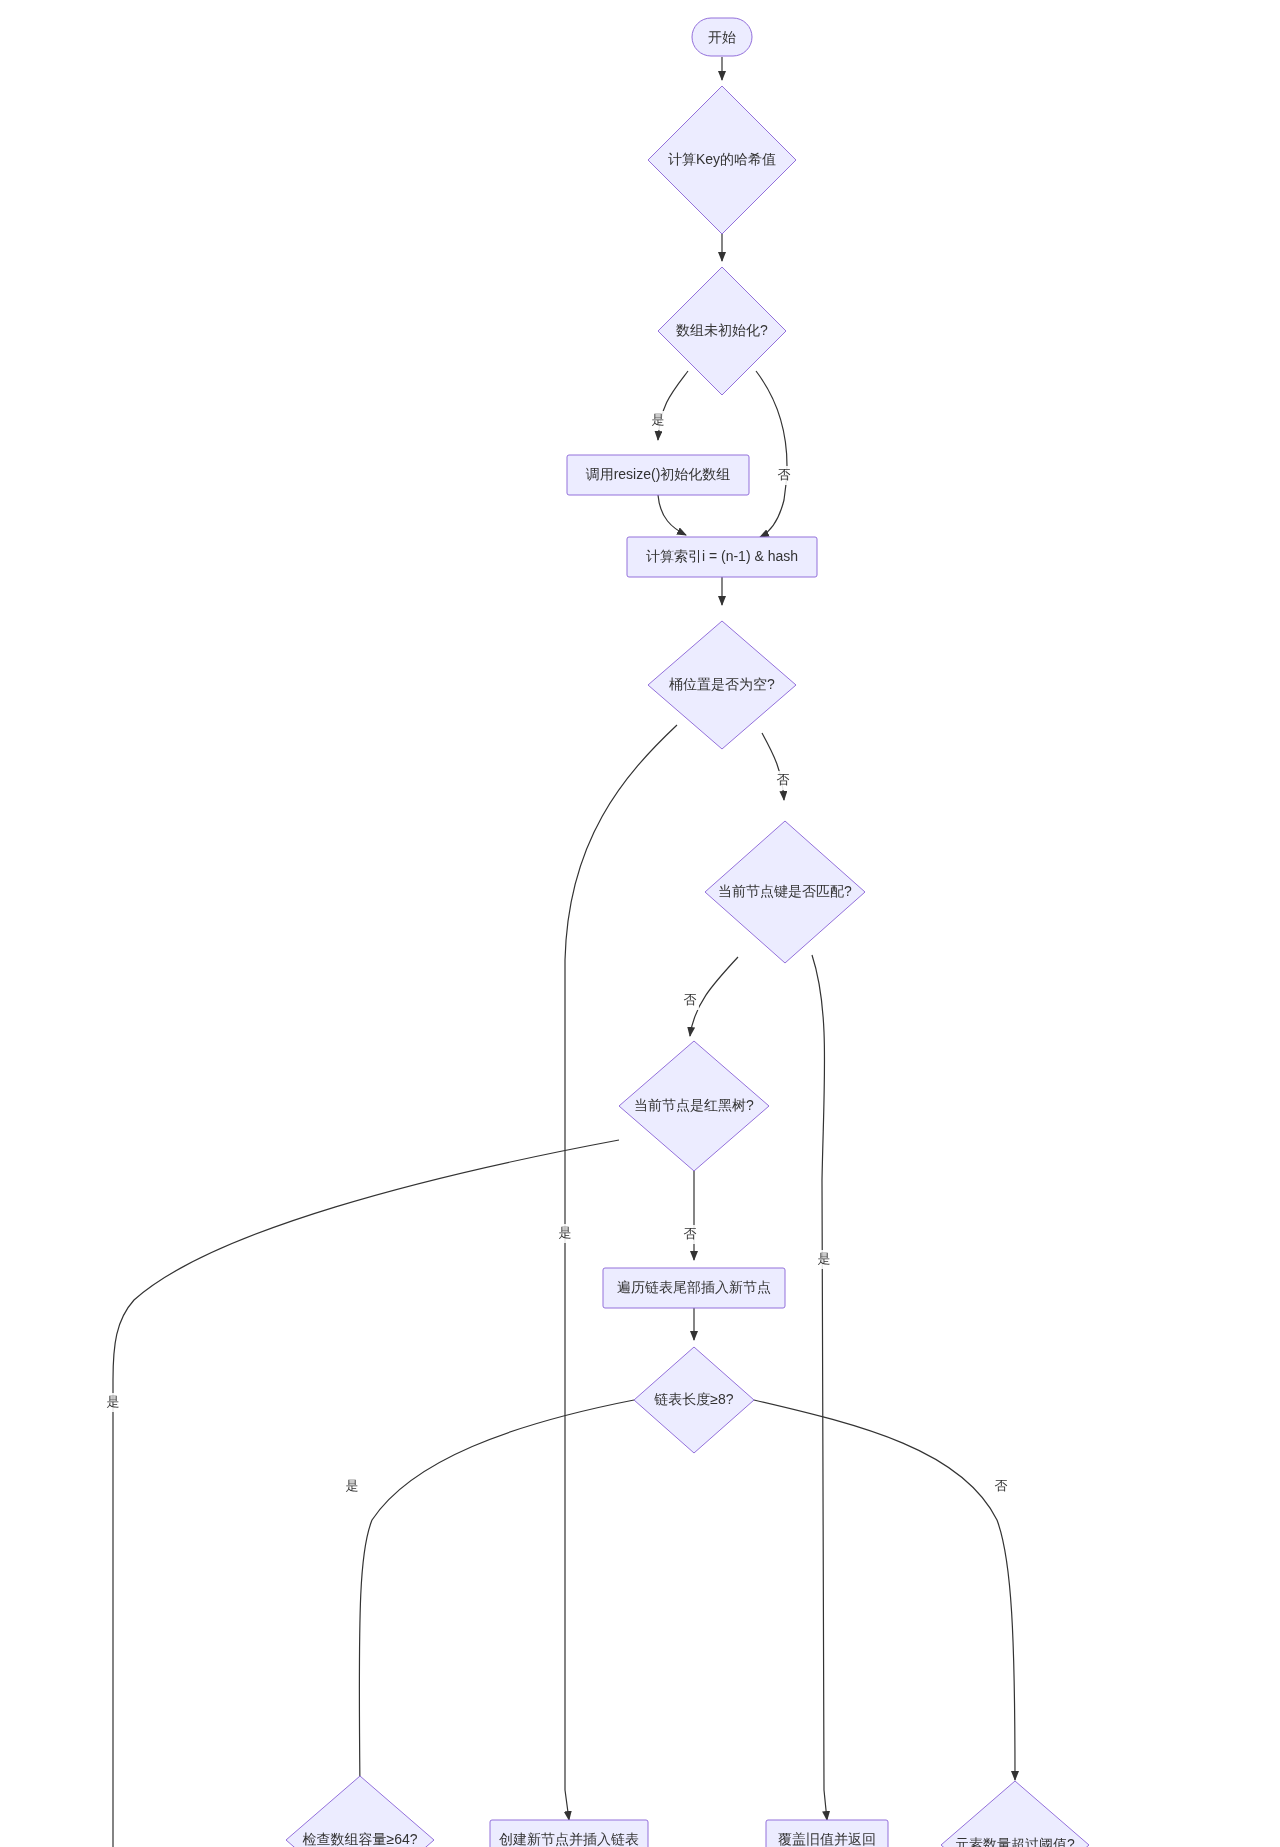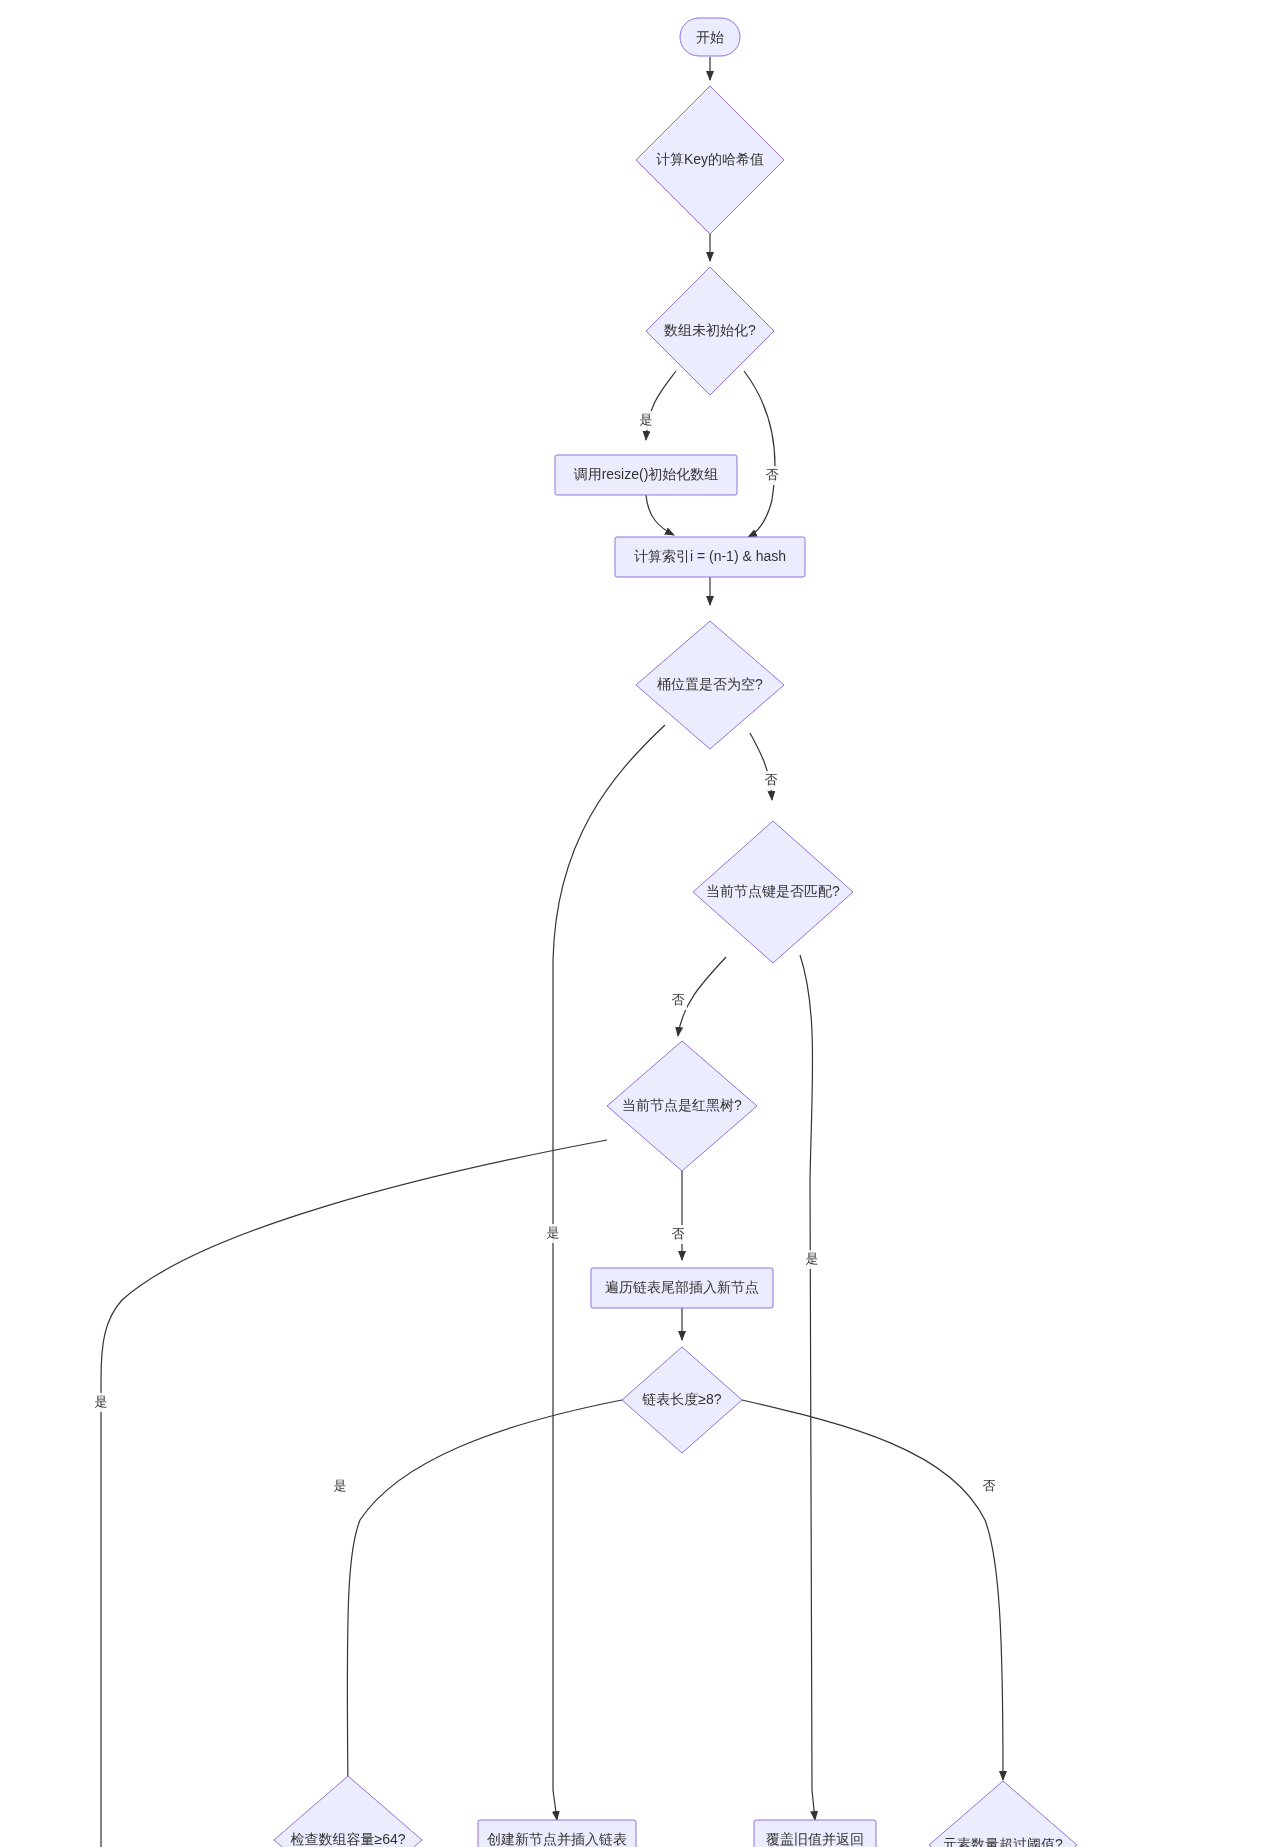--- a/index.html
+++ b/index.html
@@ -9,20 +9,21 @@
   }
   body {
     font-family: "Liberation Sans", "DejaVu Sans", sans-serif;
   }
   #chart-root {
     position: relative;
     width: 1176px;
     height: 1847px;
     background: #ffffff;
     overflow: hidden;
+    margin-left: 12px;
   }
   svg#flow {
     display: block;
     width: 1280px;
     height: 1847px;
   }
   .node-shape {
     fill: #ececff;
     stroke: #9370db;
     stroke-width: 1px;

